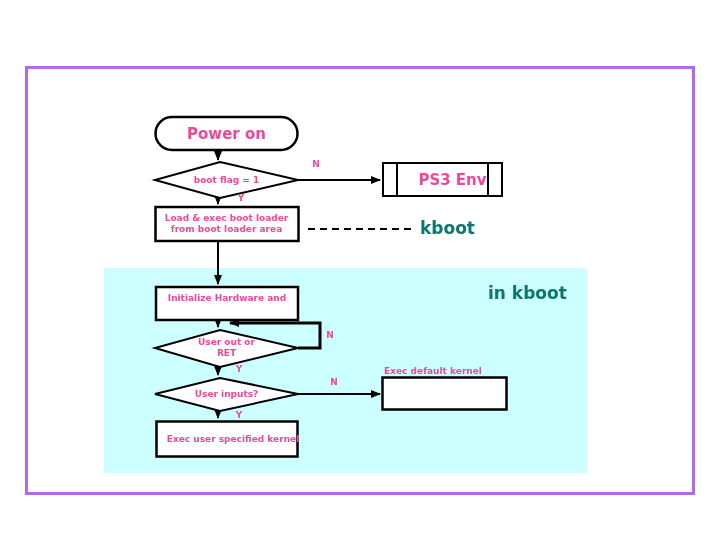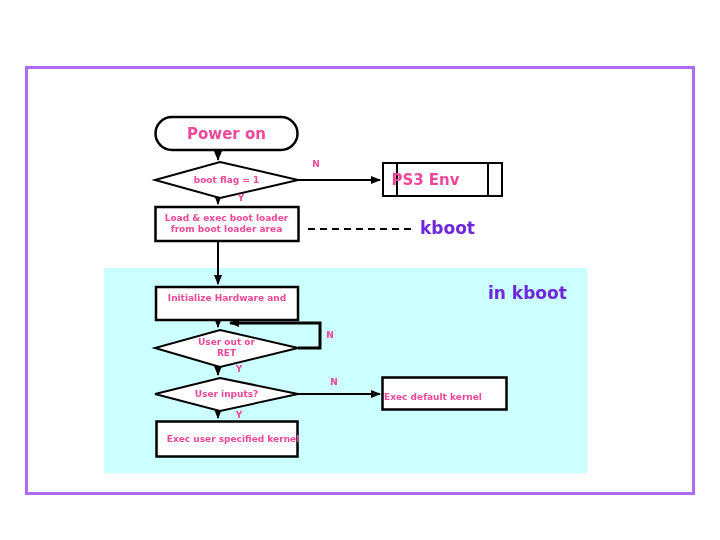--- a/index.html
+++ b/index.html
@@ -10,37 +10,37 @@
   .kboot-region{position:absolute;left:104px;top:268px;width:483px;height:205px;background:#ccffff;}
   svg.overlay{position:absolute;left:0;top:0;}
   .conn{stroke:#000;stroke-width:2;fill:none;}
   .conn.thick{stroke-width:3;}
   .conn.dashed{stroke-dasharray:7 5;}
   .shape{fill:#ffffff;stroke:#000000;stroke-width:2;}
   .shape.bold{stroke-width:2.5;}
   .lbl{position:absolute;font-weight:bold;color:#ec4899;text-align:center;white-space:nowrap;}
   .sm{font-size:9px;line-height:11px;}
   .lg{font-size:15px;line-height:16px;}
-  .blue{color:#6d28d9;font-size:17px;line-height:17px;text-align:left;}
+  .blue{color:#0f766e;font-size:17px;line-height:17px;text-align:left;}
   #lb-power{left:155px;top:126px;width:143px;}
   #lb-bootflag{left:155px;top:175px;width:143px;}
   #lb-n1{left:306px;top:159px;width:20px;}
-  #lb-ps3{left:380px;top:172px;width:91px;}
+  #lb-ps3{left:407px;top:172px;width:91px;}
   #lb-y1{left:233px;top:193px;width:16px;}
   #lb-load{left:155px;top:213px;width:143px;}
   #lb-kboot{left:420px;top:220px;}
   #lb-init{left:156px;top:293px;width:142px;}
   #lb-inkboot{left:488px;top:285px;}
   #lb-timeout{left:155px;top:337px;width:143px;}
   #lb-n2{left:320px;top:330px;width:20px;}
   #lb-y2{left:231px;top:364px;width:16px;}
   #lb-user{left:155px;top:389px;width:143px;}
   #lb-n3{left:324px;top:377px;width:20px;}
   #lb-y3{left:231px;top:410px;width:16px;}
-  #lb-execdef{left:382px;top:392px;width:102px;}
+  #lb-execdef{left:382px;top:366px;width:102px;}
   #lb-execuser{left:156px;top:434px;width:154px;}
 </style>
 </head>
 <body>
 
 <div class="canvas">
   <div class="frame"></div>
   <div class="kboot-region"></div>
 
   <svg class="overlay" width="720" height="540" viewBox="0 0 720 540">

